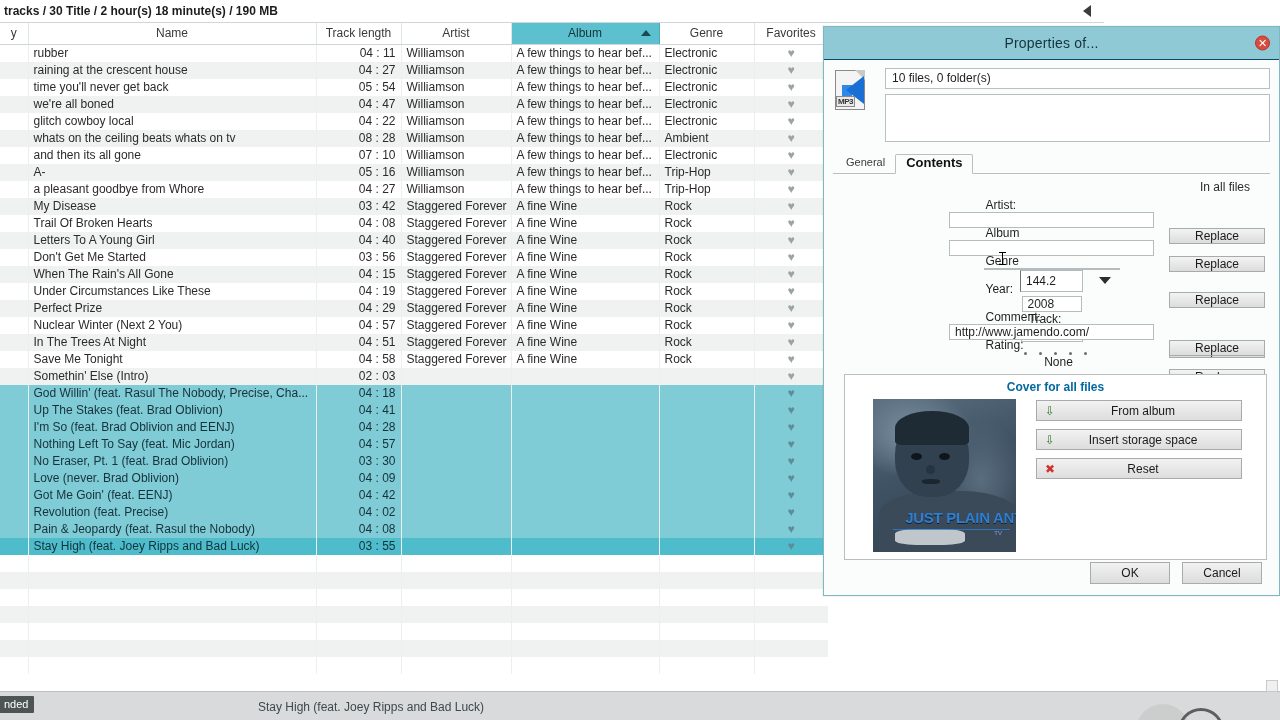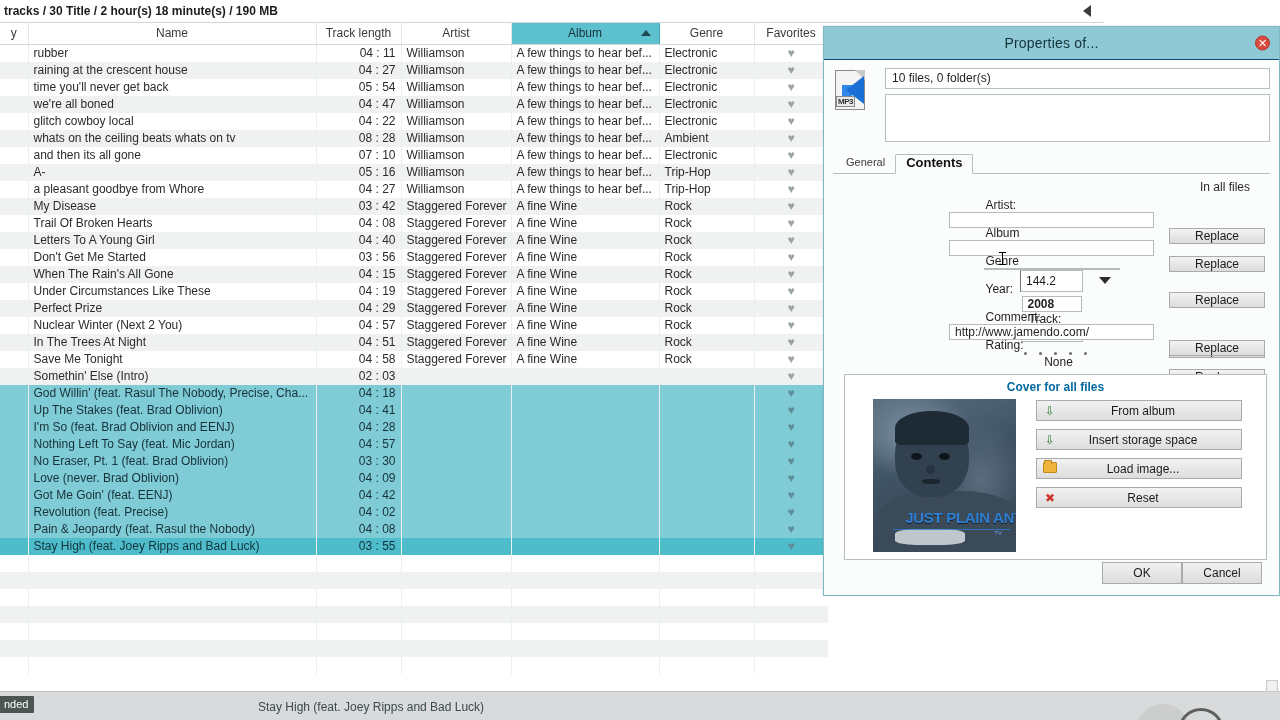--- a/index.html
+++ b/index.html
@@ -230,21 +230,21 @@
   }
 
   .frow { display: flex; align-items: center; height: 28px; flex-direction: column; }
   .flabel { width: 132px; font-size: 12px; color: #1f1f1f; }
   .fin {
     height: 22px; border: 1px solid #b6bcbe; background: #ffffff;
     font-size: 12px; color: #1f1f1f; line-height: 20px;
     padding: 0 5px; outline: none; font-family: "Liberation Sans", sans-serif;
   }
   .fin.wide { width: 205px; }
-  .fin.year { width: 60px; font-weight: bold; }
+  .fin.year { width: 60px; }
   .fin.track { width: 62px; }
   .fin.kbit { width: 63px; border-left: 1px solid #6f7476; }
   .selcombo {
     width: 136px; height: 22px; border: 1px solid #b6bcbe; background: #fff;
     position: relative;
   }
   .selcombo .chev {
     position: absolute; right: 8px; top: 8px;
     width: 0; height: 0;
     border-left: 6px solid transparent;
@@ -327,21 +327,21 @@
   }
   .ico-folder:before {
     content:""; position:absolute; left:0; top:-3px; width:6px; height:3px;
     background:#f0b33c; border:1px solid #c28a1d; border-bottom:none; border-radius:1px 1px 0 0;
   }
   .ico-x { color: #d0342c; font-weight: bold; font-size: 15px; font-family: "DejaVu Sans", sans-serif; }
 
   .dlg-footer {
     position: absolute; left: 0; right: 0; bottom: 0; height: 44px;
     display: flex; align-items: center; justify-content: flex-end;
-    padding-right: 17px;
+    gap: 12px; padding-right: 17px;
   }
   .fbtn {
     width: 80px; height: 22px;
     background: linear-gradient(#f2f2f2,#dcdcdc);
     border: 1px solid #a8abad;
     font-size: 12px; color: #1b1b1b;
     display: flex; align-items: center; justify-content: center;
     cursor: pointer;
   }
   .caret {
@@ -825,24 +825,20 @@
           <div class="cover-btns">
             <div class="cbtn">
               <span class="ico ico-dl">⇩</span>
               <span class="lbl">From album</span>
             </div>
             <div class="cbtn">
               <span class="ico ico-dl">⇩</span>
               <span class="lbl">Insert storage space</span>
             </div>
             <div class="cbtn">
-              <span class="ico"><span class="ico-folder"></span></span>
-              <span class="lbl">Load image...</span>
-            </div>
-            <div class="cbtn">
               <span class="ico ico-x">✖</span>
               <span class="lbl">Reset</span>
             </div>
           </div>
         </div>
       </div>
 
       <div class="caret"></div>
     </div>
 

